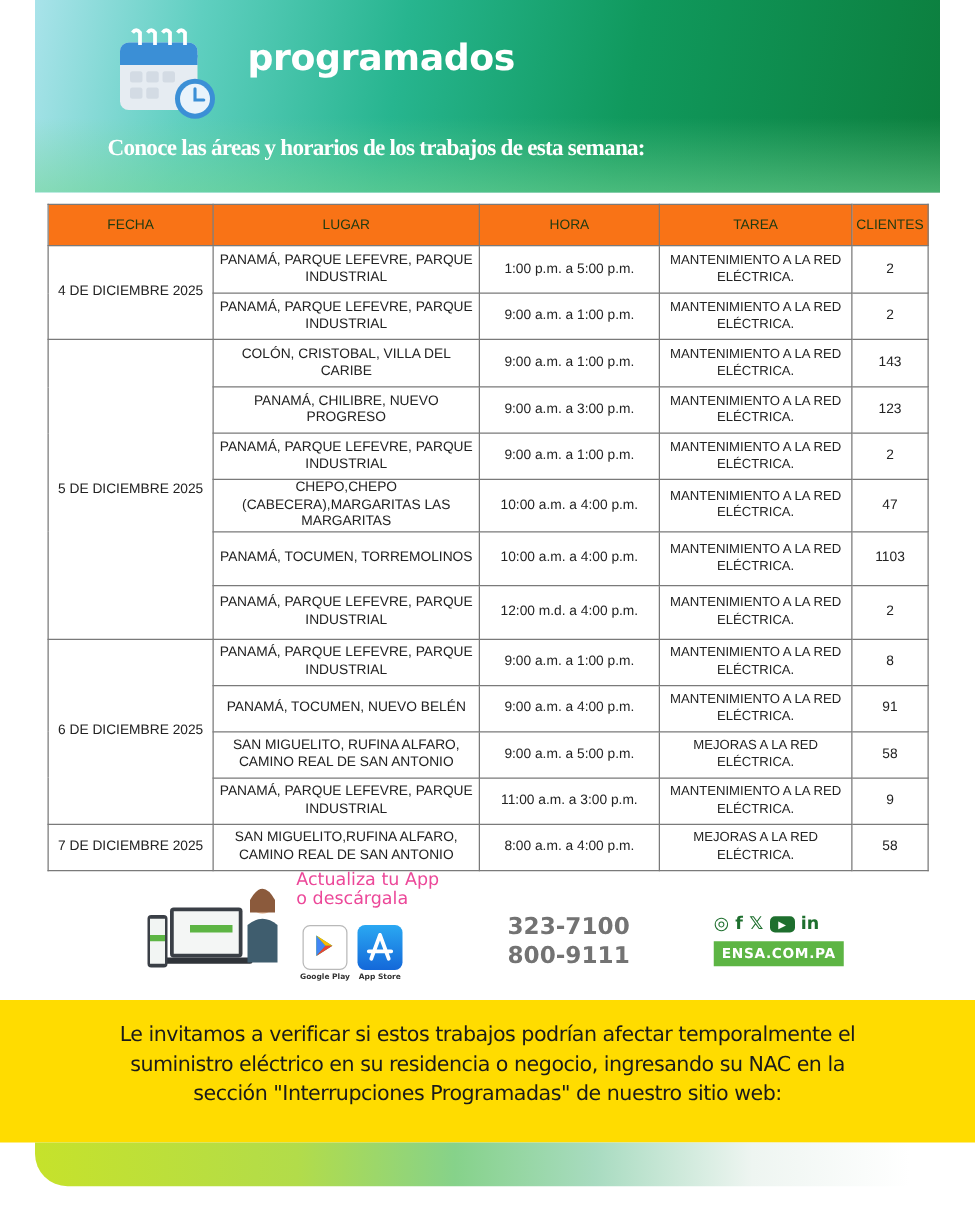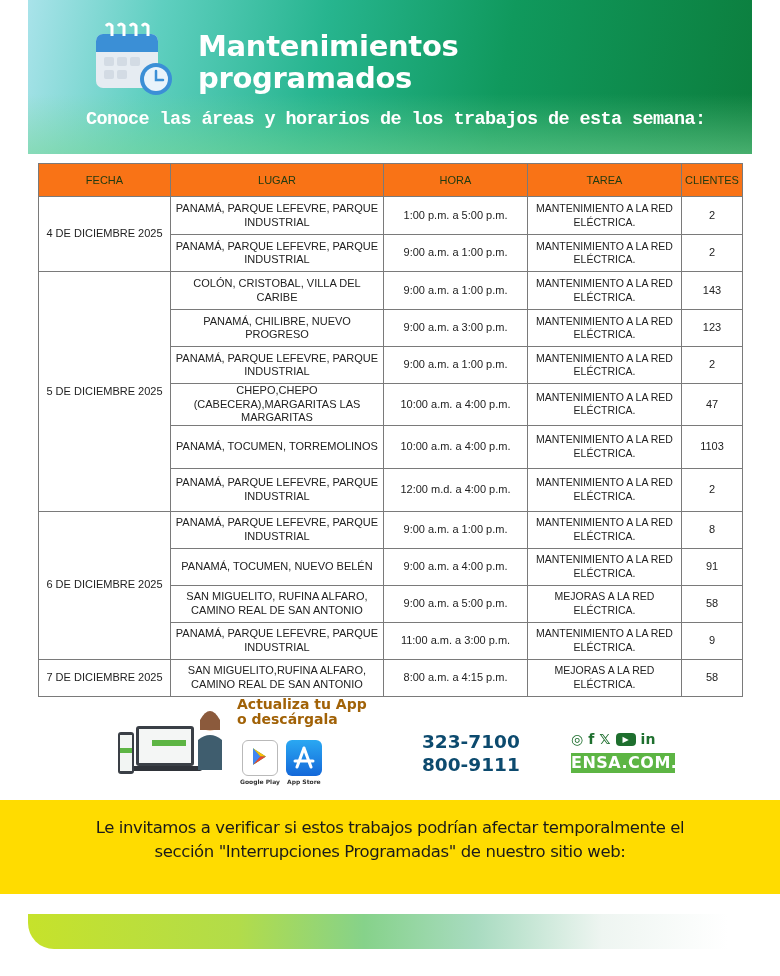--- a/index.html
+++ b/index.html
@@ -17,21 +17,21 @@
     background: linear-gradient(180deg, rgba(120,220,150,0) 0%, rgba(120,215,150,0.55) 100%);
   }
   .cal-icon { position: absolute; left: 64px; top: 20px; width: 84px; height: 78px; z-index: 2; }
   .banner-title {
     position: absolute; left: 170px; top: 30px; z-index: 2;
     color: #ffffff; font-family: "DejaVu Sans", sans-serif; font-weight: bold;
     font-size: 29px; line-height: 32px; letter-spacing: -0.3px;
   }
   .banner-sub {
     position: absolute; left: 58px; top: 109px; z-index: 2;
-    color: #ffffff; font-family: Liberation Mono, monospace; font-weight: bold;
+    color: #ffffff; font-family: Liberation Serif, serif; font-weight: bold;
     font-size: 18.5px; letter-spacing: -0.6px; white-space: nowrap;
   }
 
   
   .schedule {
     position: absolute; left: 38px; top: 163px; width: 704px;
     border-collapse: collapse; table-layout: fixed;
     font-family: "Liberation Sans", sans-serif; font-size: 11px; color: #222;
   }
   .schedule th, .schedule td { border: 1px solid #7a7a7a; text-align: center; vertical-align: middle; }
@@ -43,43 +43,43 @@
   .schedule td.hora { font-size: 11px; }
   .schedule td.tarea { font-size: 10.5px; text-align: center; }
   .schedule td.clientes { font-size: 11px; }
   .schedule tr.r2 td { height: 37px; }
   .schedule tr.r3 td { height: 38px; }
   .schedule tr.r-tall td { height: 43px; }
 
   
   .promo-art { position: absolute; left: 114px; top: 700px; width: 120px; height: 86px; }
   .promo-text {
-    position: absolute; left: 237px; top: 697px; color: #a16207;
-    font-family: "DejaVu Sans", sans-serif; font-weight: bold; font-size: 14px; line-height: 15px;
+    position: absolute; left: 237px; top: 697px; color: #ec4899;
+    font-family: "DejaVu Sans", sans-serif; font-weight: normal; font-size: 14px; line-height: 15px;
   }
   .store-btn { position: absolute; top: 740px; width: 36px; height: 36px; border-radius: 6px; }
   .store-google { left: 242px; background: #fff; border: 1.5px solid #b9b9b9; }
   .store-apple { left: 286px; background: linear-gradient(180deg, #2aa8f2, #1468d9); }
   .store-label { position: absolute; top: 778px; font-size: 6px; font-weight: bold; color: #333; font-family: "DejaVu Sans", sans-serif; }
 
   .phones {
-    position: absolute; left: 406px; top: 730px; color: #0c4a6e;
-    font-family: "DejaVu Sans", sans-serif; font-weight: bold; font-size: 18.5px; line-height: 23px; margin-left: 16px;
+    position: absolute; left: 406px; top: 730px; color: #737373;
+    font-family: "DejaVu Sans", sans-serif; font-weight: bold; font-size: 18.5px; line-height: 23px;
   }
   .social { position: absolute; left: 571px; top: 731px; display: flex; gap: 5px; align-items: center; }
   .social span { display: inline-block; color: #1e6f2e; font-weight: bold; font-family: "DejaVu Sans", sans-serif; }
   .ensa-badge {
     position: absolute; left: 571px; top: 753px; width: 104px; height: 20px; background: #5db544;
-    color: #fff; font-family: "DejaVu Sans", sans-serif; font-weight: bold; font-size: 16px;
+    color: #fff; font-family: "DejaVu Sans", sans-serif; font-weight: bold; font-size: 11px;
     text-align: center; line-height: 20px; letter-spacing: 0.5px;
   }
 
   
   .notice {
-    position: absolute; left: 0; top: 800px; width: 780px; height: 94px; background: #ffdc00;
+    position: absolute; left: 0; top: 800px; width: 780px; height: 114px; background: #ffdc00;
     text-align: center; padding-top: 16px;
     font-family: "DejaVu Sans", sans-serif; font-size: 16.5px; line-height: 23.5px; color: #1a1a1a;
     letter-spacing: -0.4px;
   }
   .notice .line { display: block; white-space: nowrap; }
   .notice a { color: #1a1a1a; text-decoration: underline; }
 
   .swoosh {
     position: absolute; left: 28px; top: 914px; width: 700px; height: 35px;
     border-bottom-left-radius: 26px;
@@ -105,21 +105,20 @@
         <rect x="25" y="37" width="10" height="9" rx="2"></rect>
         <rect x="38" y="37" width="10" height="9" rx="2"></rect>
       <rect x="12" y="50" width="10" height="9" rx="2"></rect>
         <rect x="25" y="50" width="10" height="9" rx="2"></rect>
     </g>
     <circle cx="64" cy="59" r="16" fill="#3b8fd6"></circle>
     <circle cx="64" cy="59" r="12" fill="#e9f3fb"></circle>
     <path d="M64 51 v9 h7" stroke="#3b8fd6" stroke-width="2.5" fill="none" stroke-linecap="round"></path>
   </svg>
   <div class="banner-title">
-    <div>Mantenimientos</div>
     <div>programados</div>
   </div>
   <div class="banner-sub">Conoce las áreas y horarios de los trabajos de esta semana:</div>
 </div>
 
 <table class="schedule">
   <colgroup>
     <col style="width:132px">
       <col style="width:213px">
       <col style="width:144px">
@@ -211,21 +210,21 @@
     <tr class="r2">
       <td>PANAMÁ, PARQUE LEFEVRE, PARQUE INDUSTRIAL</td>
       <td class="hora">11:00 a.m. a 3:00 p.m.</td>
       <td class="tarea">MANTENIMIENTO A LA RED ELÉCTRICA.</td>
       <td class="clientes">9</td>
     </tr>
 
     <tr class="r2">
       <td class="fecha">7 DE DICIEMBRE 2025</td>
       <td>SAN MIGUELITO,RUFINA ALFARO, CAMINO REAL DE SAN ANTONIO</td>
-      <td class="hora">8:00 a.m. a 4:15 p.m.</td>
+      <td class="hora">8:00 a.m. a 4:00 p.m.</td>
       <td class="tarea">MEJORAS A LA RED ELÉCTRICA.</td>
       <td class="clientes">58</td>
     </tr>
   </tbody>
 </table>
 
 <svg class="promo-art" viewBox="0 0 120 86">
   <rect x="22" y="26" width="58" height="40" rx="3" fill="#3a3f46"></rect>
   <rect x="25" y="29" width="52" height="34" fill="#f4f6f5"></rect>
   <rect x="38" y="40" width="34" height="6" fill="#5db544"></rect>
@@ -265,16 +264,17 @@
   <span style="font-size:14px;">◎</span>
   <span style="font-size:14px;">f</span>
   <span style="font-size:14px;">𝕏</span>
   <span style="background:#1e6f2e;color:#fff;border-radius:4px;width:20px;height:13px;font-size:8px;line-height:13px;text-align:center;">▶</span>
   <span style="font-size:14px;">in</span>
 </div>
 <div class="ensa-badge">ENSA.COM.PA</div>
 
 <div class="notice">
   <span class="line">Le invitamos a verificar si estos trabajos podrían afectar temporalmente el</span>
+  <span class="line">suministro eléctrico en su residencia o negocio, ingresando su NAC en la</span>
   <span class="line">sección "Interrupciones Programadas" de nuestro sitio web:</span>
 </div>
 
 <div class="swoosh"></div>
 
 </body></html>

